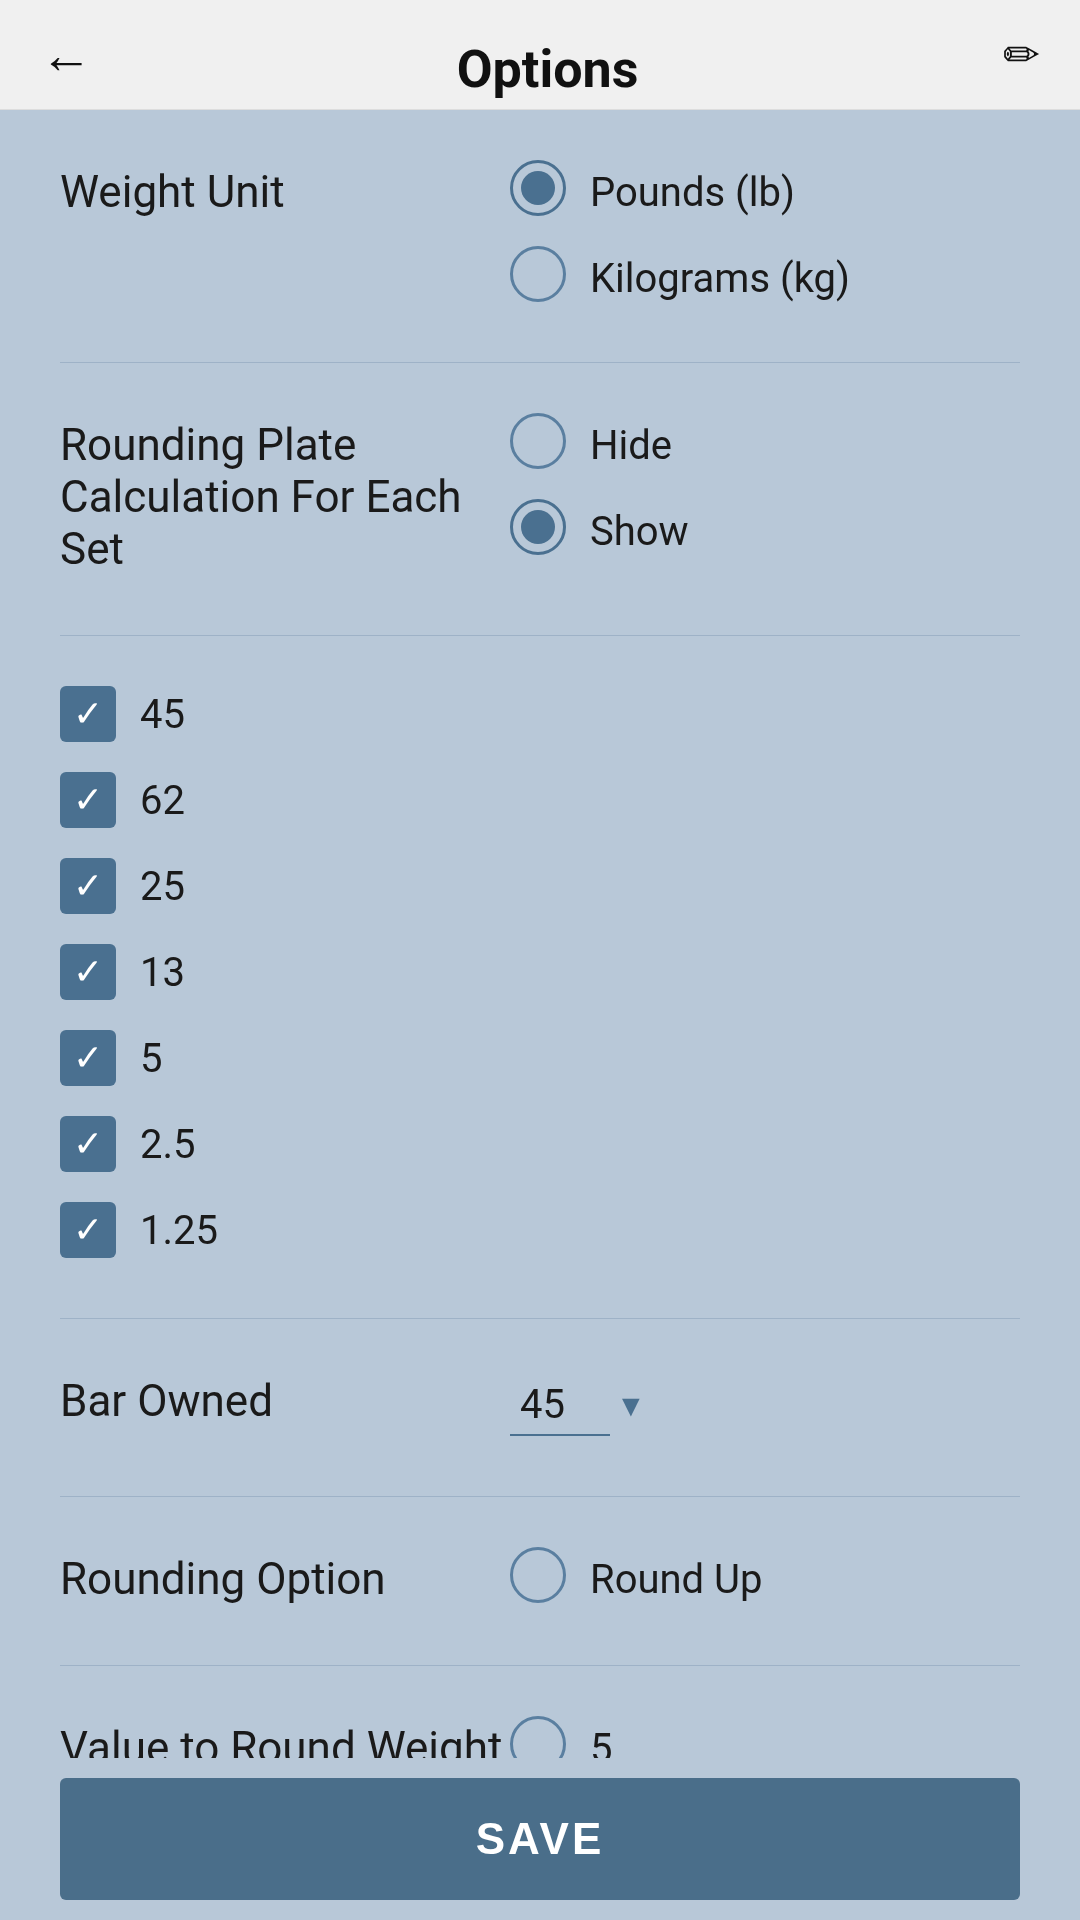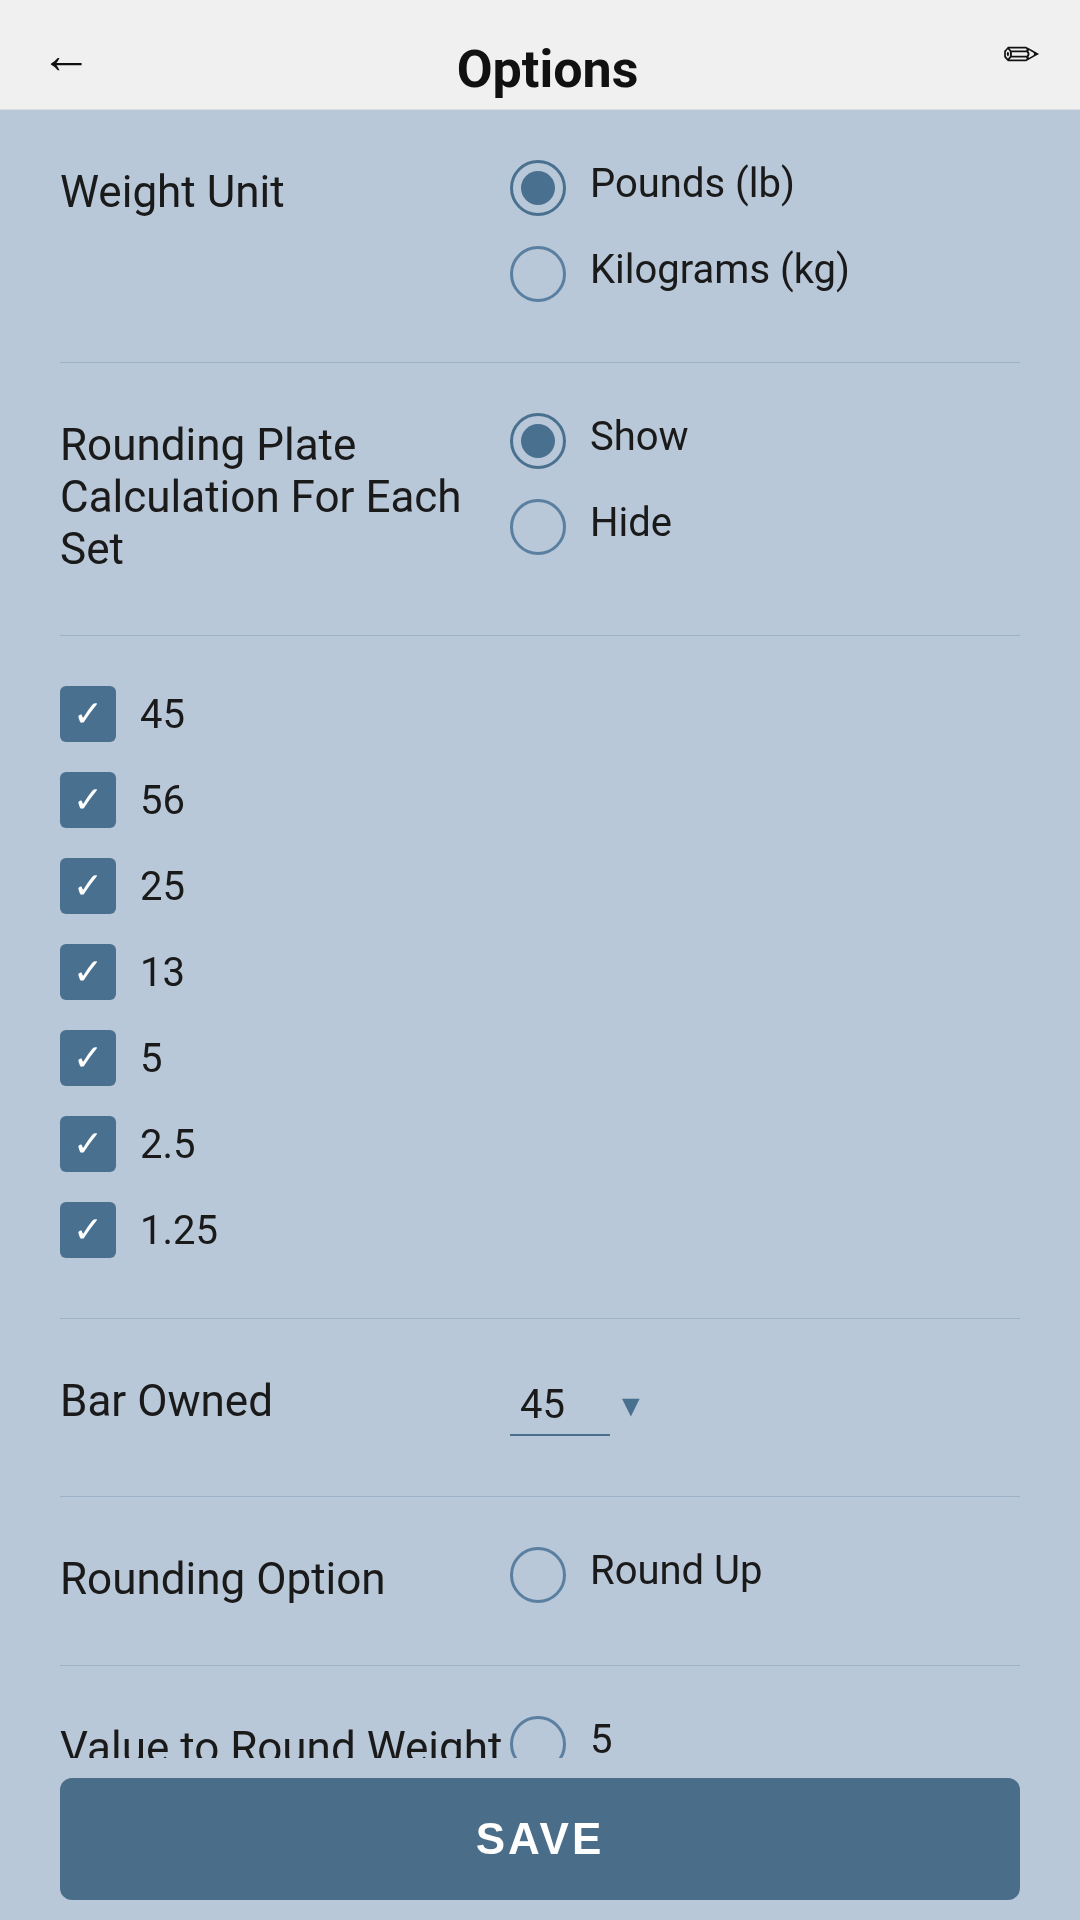--- a/index.html
+++ b/index.html
@@ -77,21 +77,21 @@
     .option-controls {
       display: flex;
       flex-direction: column;
       gap: 30px;
       flex: 1;
     }
 
     
     .radio-item {
       display: flex;
-      align-items: flex-start;
+      align-items: flex-end;
       gap: 24px;
       cursor: pointer;
     }
 
     .radio-outer {
       width: 56px;
       height: 56px;
       border-radius: 50%;
       border: 3px solid #5a7fa0;
       display: flex;
@@ -191,21 +191,21 @@
     }
 
     .save-button {
       width: 100%;
       background-color: #4a6e8a;
       color: white;
       font-size: 44px;
       font-weight: 700;
       letter-spacing: 3px;
       border: none;
-      border-radius: 12px;
+      border-radius: 6px;
       padding: 36px 0;
       cursor: pointer;
       text-align: center;
     }
 
     .divider {
       height: 1px;
       background-color: rgba(100,130,160,0.3);
       margin: 10px 0 50px 0;
     }
@@ -236,47 +236,47 @@
       </div>
     </div>
   </div>
 
   <div class="divider"></div>
 
   <div class="option-row">
     <div class="option-label">Rounding Plate Calculation For Each Set</div>
     <div class="option-controls">
       <div class="radio-item">
+        <div class="radio-outer"></div>
+        <span class="radio-label">Hide</span>
+      </div>
+      <div class="radio-item">
         <div class="radio-outer selected">
           <div class="radio-inner"></div>
         </div>
         <span class="radio-label">Show</span>
       </div>
-      <div class="radio-item">
-        <div class="radio-outer"></div>
-        <span class="radio-label">Hide</span>
-      </div>
     </div>
   </div>
 
   <div class="divider"></div>
 
   <div class="option-row">
     <div class="option-controls">
       <div class="checkbox-item">
         <div class="checkbox-box">
           <span class="checkmark">✓</span>
         </div>
         <span class="checkbox-label">45</span>
       </div>
       <div class="checkbox-item">
         <div class="checkbox-box">
           <span class="checkmark">✓</span>
         </div>
-        <span class="checkbox-label">56</span>
+        <span class="checkbox-label">62</span>
       </div>
       <div class="checkbox-item">
         <div class="checkbox-box">
           <span class="checkmark">✓</span>
         </div>
         <span class="checkbox-label">25</span>
       </div>
       <div class="checkbox-item">
         <div class="checkbox-box">
           <span class="checkmark">✓</span>

